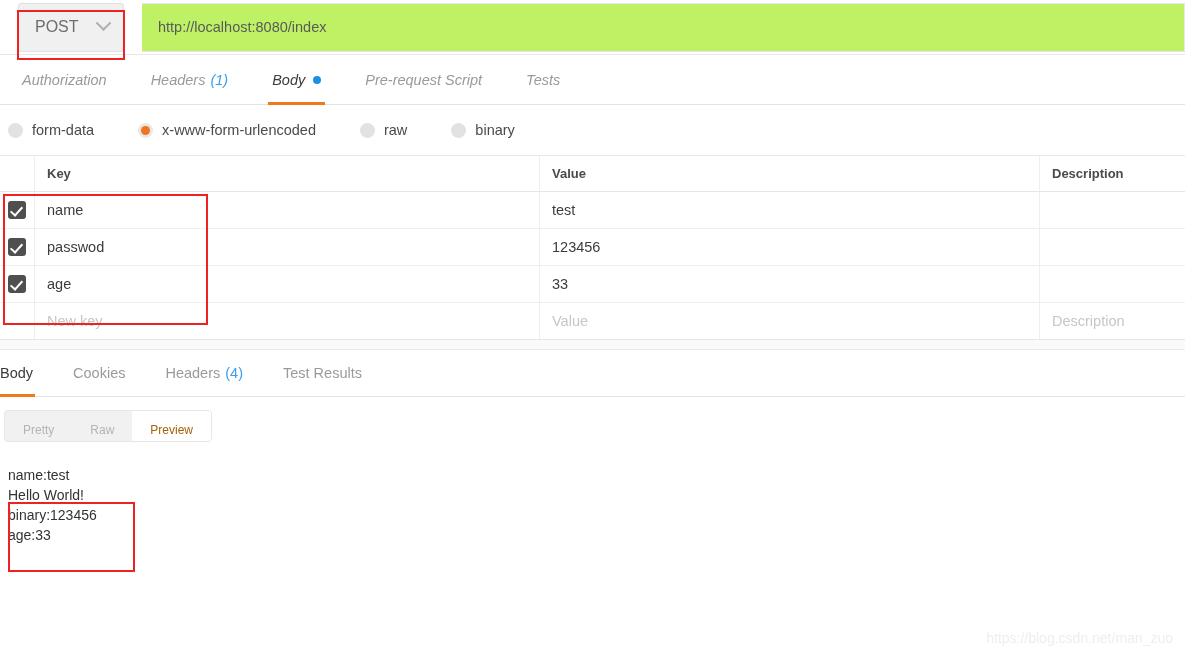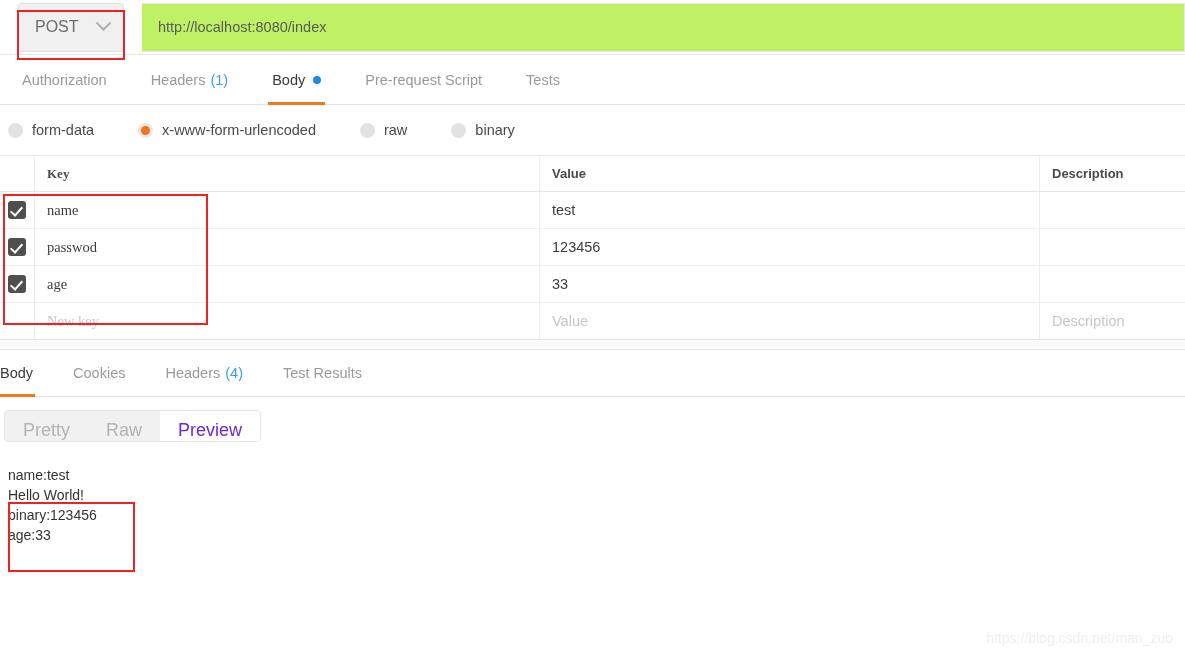--- a/index.html
+++ b/index.html
@@ -55,20 +55,21 @@
     font-size: 14.5px;
   }
 
   
   .req-tabs {
     height: 50px;
     display: flex;
     align-items: stretch;
     border-bottom: 1px solid #e3e3e3;
     padding-left: 0px;
+    font-style: italic;
   }
   .tab {
     display: flex;
     align-items: center;
     padding: 0 22px;
     font-size: 14.5px;
     color: #9a9a9a;
     cursor: pointer;
     position: relative;
   }
@@ -141,21 +142,20 @@
     justify-content: center;
   }
   .c-key {
     width: 505px;
     border-right: 1px solid #eeeeee;
     display: flex;
     align-items: center;
     padding-left: 12px;
     font-size: 14.5px;
     color: #3c3c3c;
-    font-family: Liberation Serif, serif;
   }
   .c-val {
     width: 500px;
     border-right: 1px solid #eeeeee;
     display: flex;
     align-items: center;
     padding-left: 12px;
     font-size: 14.5px;
     color: #3c3c3c;
   }
@@ -223,29 +223,29 @@
   .seg {
     display: flex;
     background: #f1f1f1;
     border: 1px solid #e6e6e6;
     border-radius: 4px;
     overflow: hidden;
     height: 32px;
   }
   .seg-item {
     display: flex;
-    align-items: flex-end;
-    padding: 0 18px;
-    font-size: 18px;
+    align-items: flex-start;
+    padding: 12px 18px;
+    font-size: 12px;
     color: #b4b4b4;
     cursor: pointer;
   }
   .seg-item.active {
     background: #ffffff;
-    color: #6d28d9;
+    color: #a16207;
   }
 
   
   .resp-body {
     padding: 10px 0 0 8px;
     font-size: 14px;
     color: #333333;
     line-height: 20px;
   }
   .resp-line { white-space: pre; }

